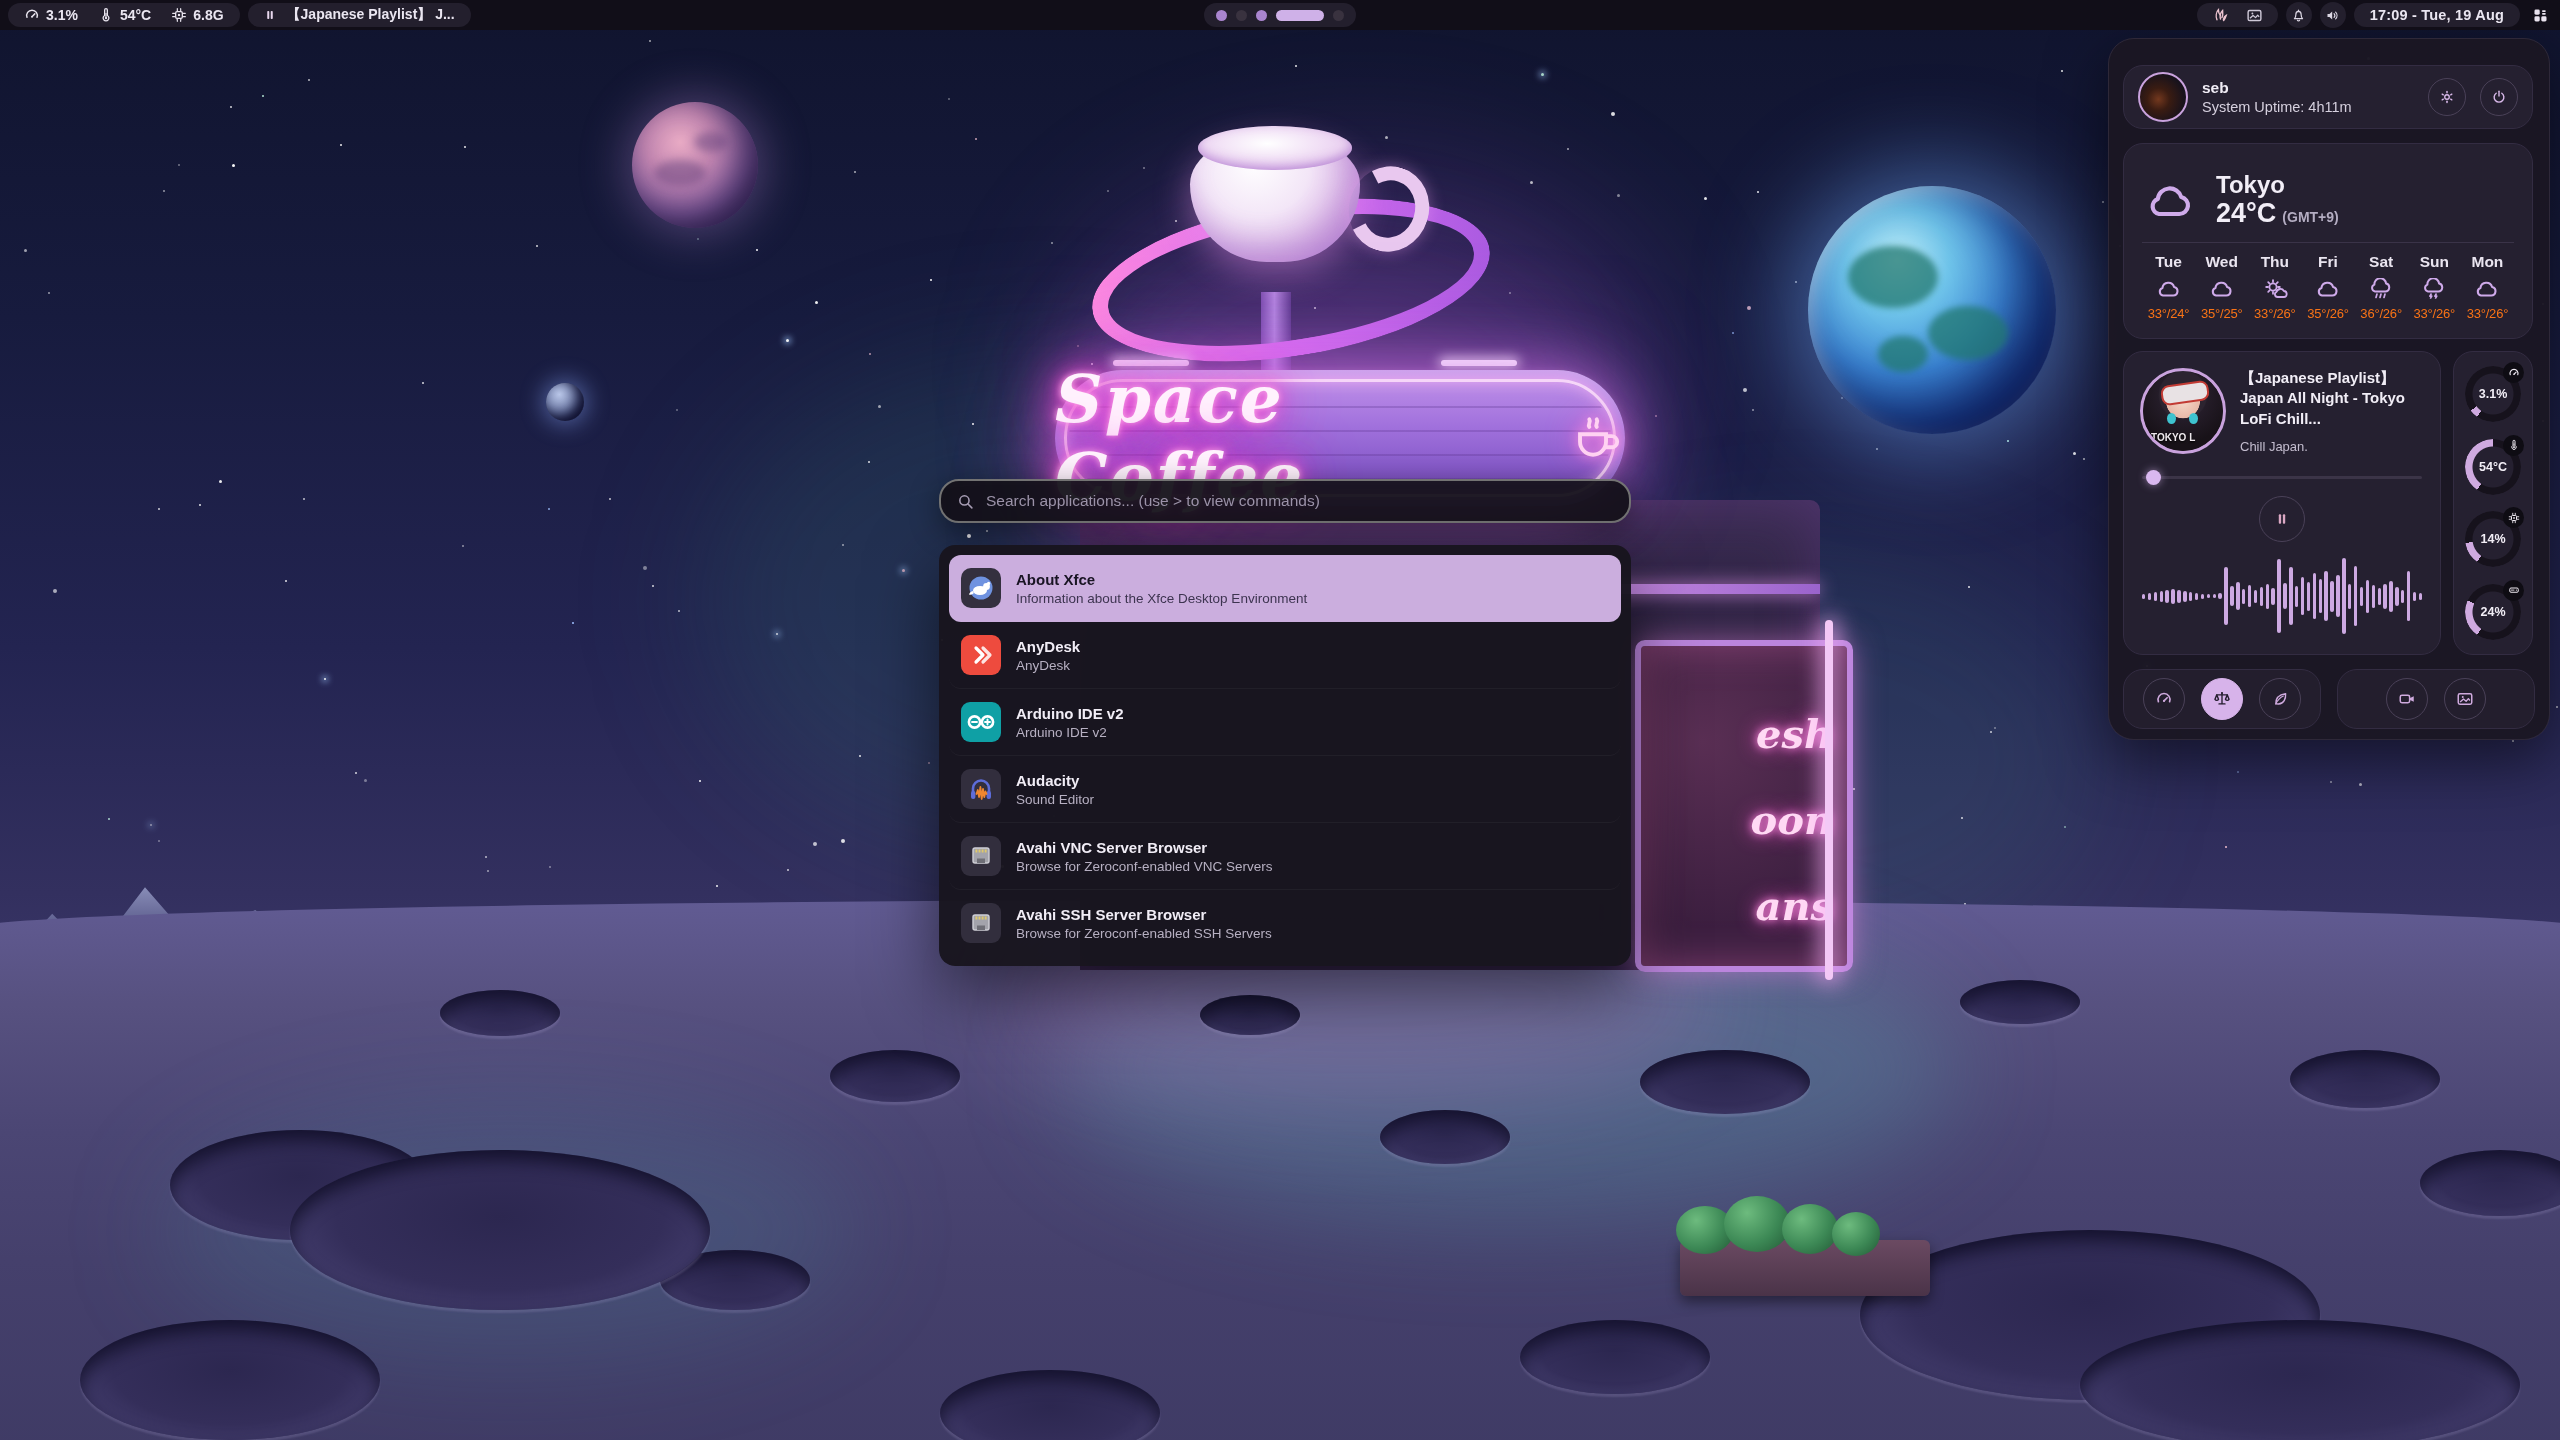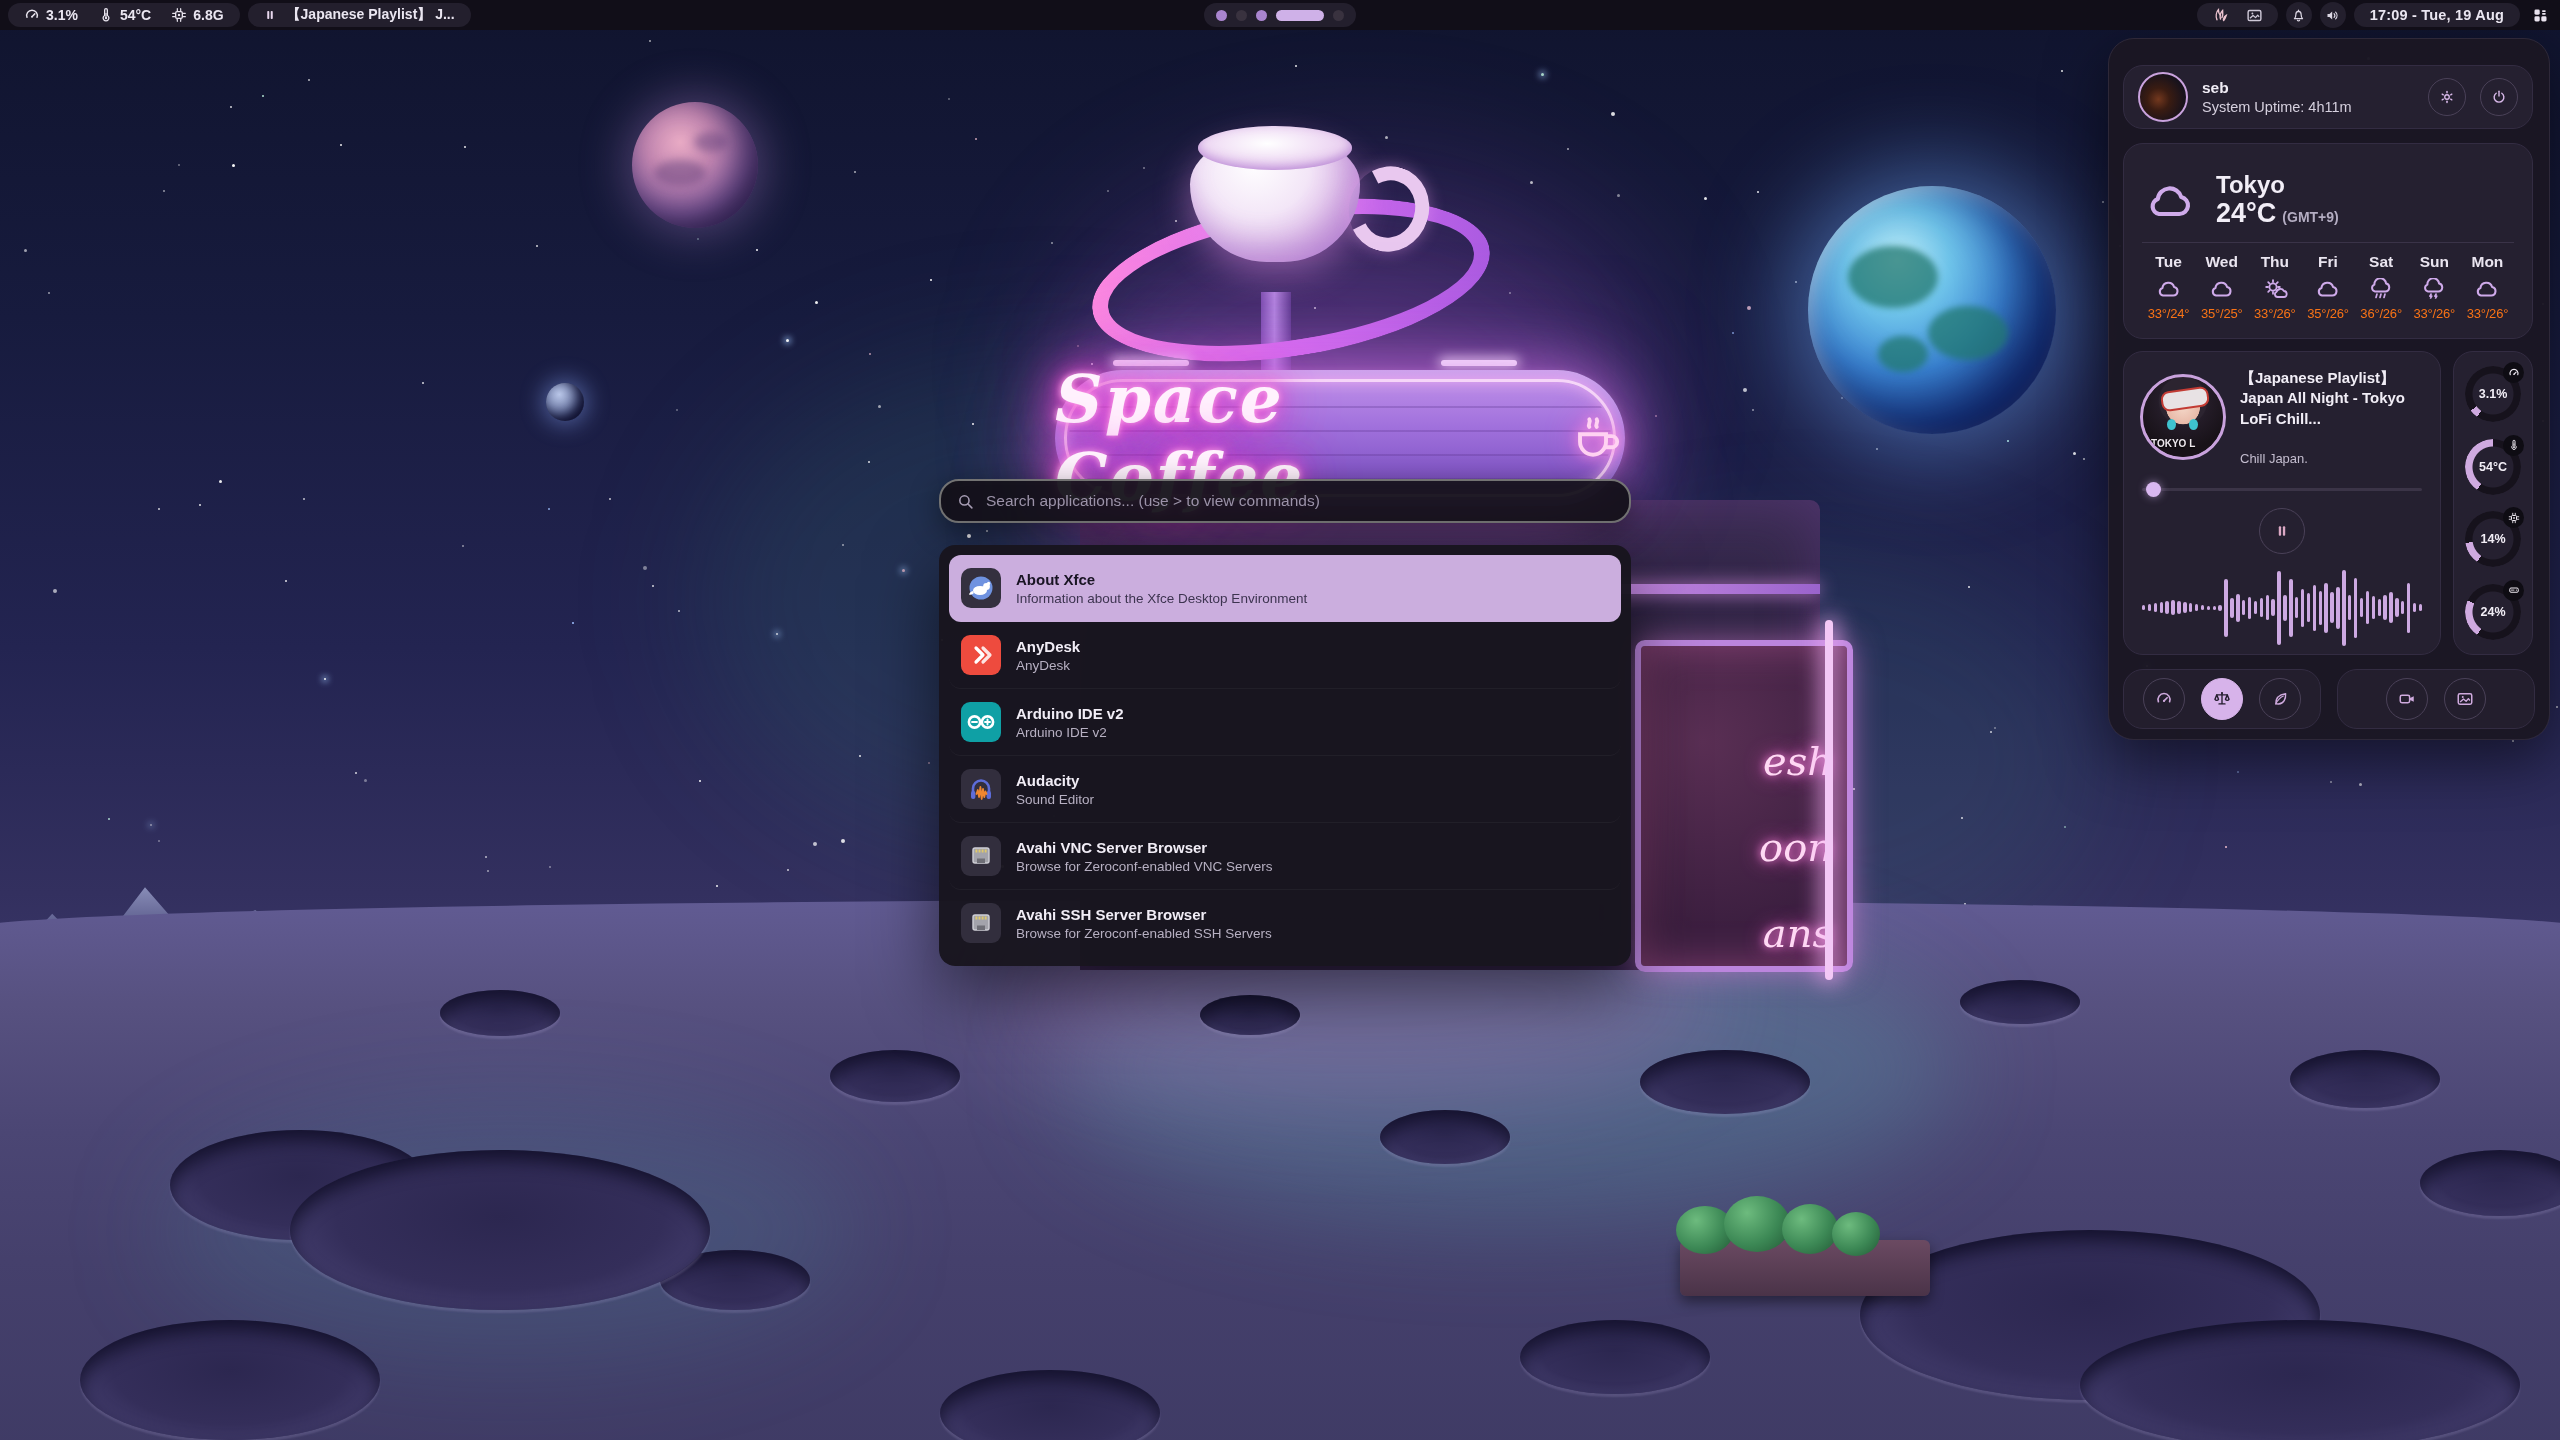--- a/index.html
+++ b/index.html
@@ -77,22 +77,22 @@
   .sign-lamp{position:absolute;top:264px;width:76px;height:6px;border-radius:3px;background:#fff;
     box-shadow:0 0 12px 3px rgba(255,255,255,.8)}
   #facade{position:absolute;left:75px;top:404px;width:740px;height:470px;
     background:linear-gradient(180deg,#3a2c52 0%,#2e2342 30%,#271d39 100%);
     border-radius:10px 10px 0 0;box-shadow:inset 0 0 60px rgba(120,70,160,.35)}
   #facade .trim{position:absolute;left:0;top:84px;width:100%;height:10px;
     background:linear-gradient(90deg,#b77fe0,#e9aaf2 50%,#9a63cc);box-shadow:0 0 18px rgba(230,150,240,.8)}
   #shop-window{position:absolute;left:555px;top:140px;width:206px;height:320px;border-radius:10px;
     border:6px solid #bb85dd;background:radial-gradient(circle at 30% 30%,#5a2f54,#3c1f40 70%);
     box-shadow:0 0 30px rgba(235,140,230,.5), inset 0 0 40px rgba(255,120,200,.35);overflow:hidden}
-  #shop-window .wword{position:absolute;right:14px;font-family:"DejaVu Serif",serif;font-style:italic;font-weight:normal;
-    font-size:40px;color:#ffd9f4;text-shadow:0 0 8px #ff8ce0,0 0 20px #f050c8;margin-top:28px;}
+  #shop-window .wword{position:absolute;right:14px;font-family:"DejaVu Serif",serif;font-style:italic;font-weight:bold;
+    font-size:40px;color:#ffd9f4;text-shadow:0 0 8px #ff8ce0,0 0 20px #f050c8;}
   #light-strip{position:absolute;left:745px;top:120px;width:8px;height:360px;border-radius:4px;
     background:#f3c8f6;box-shadow:0 0 22px 4px rgba(244,170,244,.8)}
   #planter{position:absolute;left:600px;top:740px;width:250px;height:56px;border-radius:6px;
     background:linear-gradient(180deg,#6b4a62,#4a3348);box-shadow:0 6px 14px rgba(0,0,0,.45)}
   .bush{position:absolute;border-radius:50%;background:radial-gradient(circle at 35% 30%,#6dbb7e,#3c8855 55%,#245c38 95%)}
   
   #topbar{position:absolute;left:0;top:0;width:2560px;height:30px;background:rgba(17,14,23,.93);
     display:flex;align-items:center;z-index:40;color:#eae6f1}
   .tpill{background:#231f2d;border-radius:14px;display:flex;align-items:center;height:24px}
   #stat-group{margin-left:8px;padding:0 16px;gap:20px}
@@ -160,21 +160,21 @@
   #music-head{display:flex;gap:14px;align-items:center}
   #album{width:80px;height:80px;border-radius:50%;border:3px solid #c9a2dd;flex:none;overflow:hidden;position:relative;
     background:radial-gradient(circle at 50% 38%,#f4d7c8 0%,#e8b9a8 26%,#2c2430 27%);}
   #album .hair{position:absolute;inset:0;border-radius:50%;
     background:radial-gradient(circle at 50% 30%,transparent 34%,#241c28 36%,#181218 70%);}
   #album .goggle{position:absolute;left:18px;top:12px;width:44px;height:16px;border-radius:8px;background:#e8e2e4;
     transform:rotate(-8deg);border:2px solid #c23b34}
   #album .eye1,#album .eye2{position:absolute;top:42px;width:9px;height:11px;border-radius:50%;background:#3ec3cf}
   #album .eye1{left:24px}.eye2{left:46px}
   #album .cap{position:absolute;left:8px;bottom:8px;font-size:10px;font-weight:bold;color:#efe9ee;text-shadow:0 1px 2px #000}
-  #track-meta{display:flex;flex-direction:column;gap:20px}
+  #track-meta{display:flex;flex-direction:column;gap:8px}
   #track-title{font-size:15px;font-weight:bold;color:#f1edf6;line-height:1.35}
   #track-artist{font-size:13px;color:#c3bcce;margin-top:2px}
   #progress{position:relative;height:14px;margin:16px 2px 0}
   #progress .track{position:absolute;left:0;right:0;top:6px;height:3px;border-radius:2px;background:#3b3447}
   #progress .dot{position:absolute;top:0;width:15px;height:15px;border-radius:50%;background:#d9b8f0;box-shadow:0 0 8px rgba(217,184,240,.6)}
   #pause-wrap{display:flex;justify-content:center;margin-top:12px}
   #pause-btn{width:44px;height:44px;border-radius:50%;border:1px solid #4a4158;display:flex;align-items:center;justify-content:center}
   #pause-btn svg{width:14px;height:14px;color:#dba8c4}
   #waveform{display:flex;align-items:center;justify-content:center;gap:2.5px;height:92px;margin-top:8px}
   #waveform .bar{width:3.4px;border-radius:2px;background:#cda9e2}

